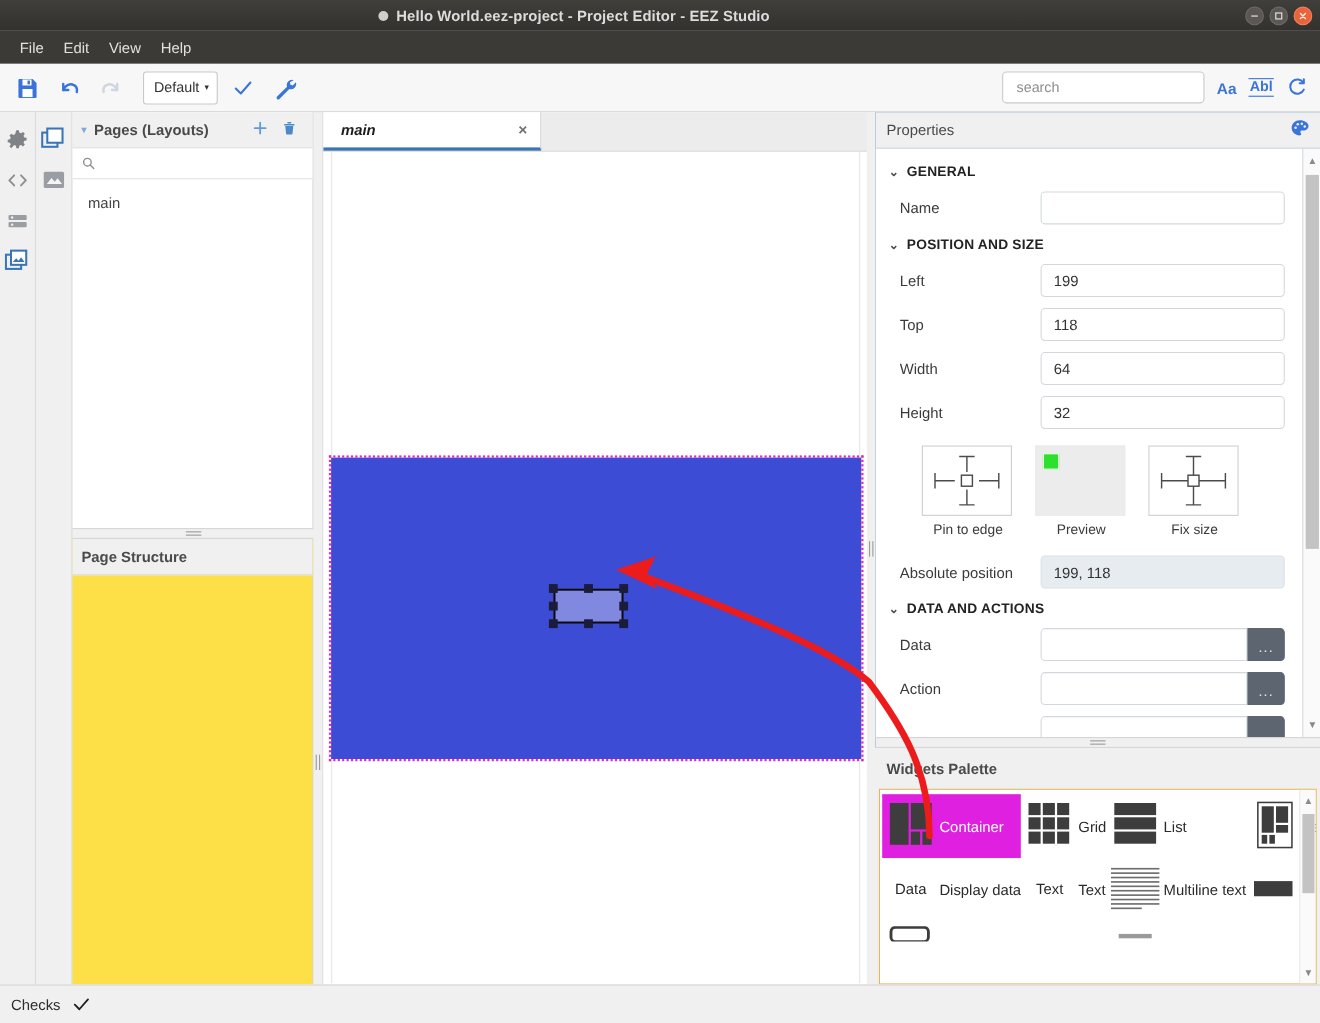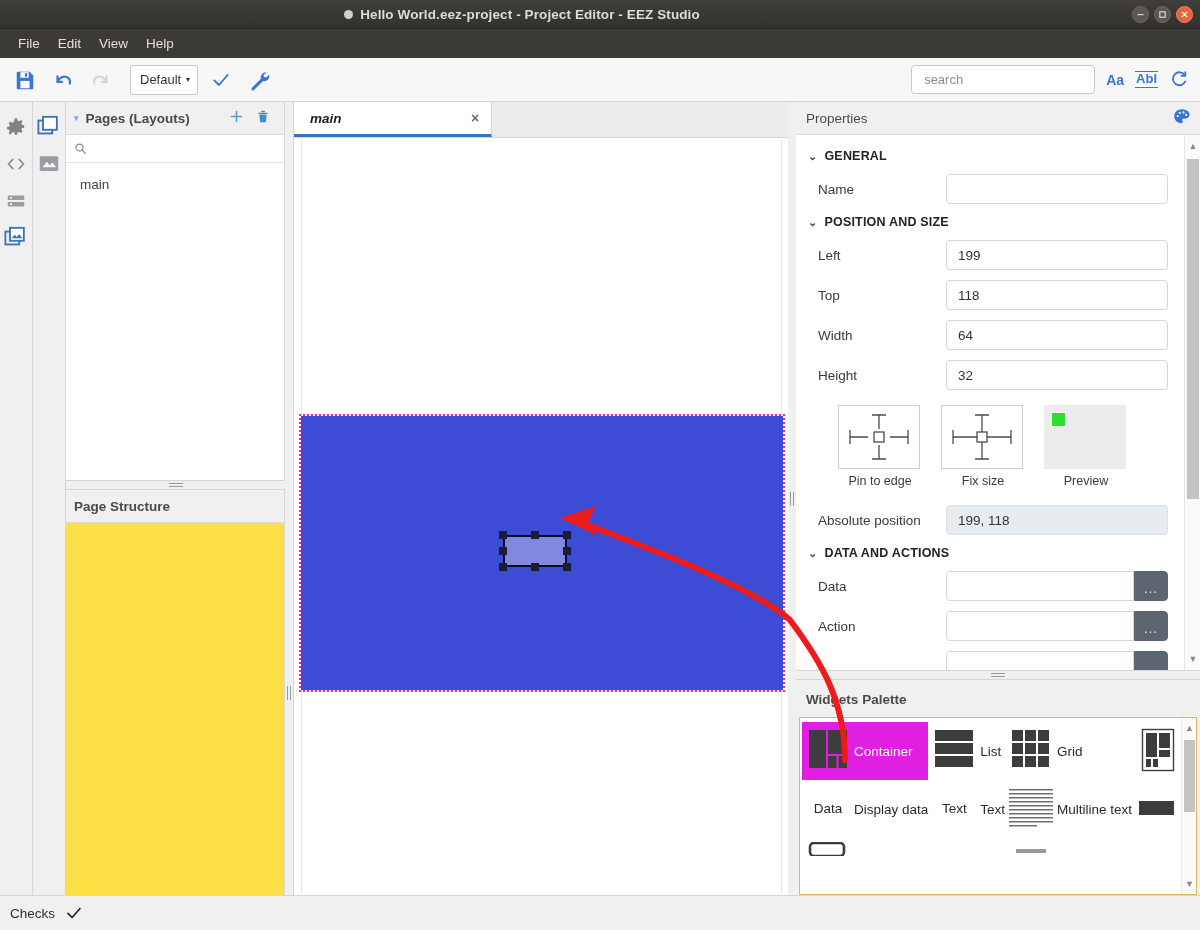--- a/index.html
+++ b/index.html
@@ -599,37 +599,37 @@
               <rect x="32" y="23" width="10" height="10"></rect>
               <path d="M37 6 L37 20 M30 6 L44 6"></path>
               <path d="M37 50 L37 36 M30 50 L44 50"></path>
               <path d="M8 28 L26 28 M8 21 L8 35"></path>
               <path d="M66 28 L48 28 M66 21 L66 35"></path>
             </svg>
           </div>
           <div class="boxcap">Pin to edge</div>
         </div>
         <div class="boxcell">
+          <div class="boxfig gray">
+            <div class="green-sq"></div>
+          </div>
+          <div class="boxcap">Preview</div>
+        </div>
+        <div class="boxcell">
           <div class="boxfig">
             <svg width="74" height="56" viewBox="0 0 74 56" stroke="#4b4b4b" stroke-width="1.3" fill="none">
               <rect x="32" y="23" width="10" height="10"></rect>
               <path d="M37 6 L37 23 M30 6 L44 6"></path>
               <path d="M37 50 L37 33 M30 50 L44 50"></path>
               <path d="M8 28 L32 28 M8 21 L8 35"></path>
               <path d="M66 28 L42 28 M66 21 L66 35"></path>
             </svg>
           </div>
           <div class="boxcap">Fix size</div>
         </div>
-        <div class="boxcell">
-          <div class="boxfig gray">
-            <div class="green-sq"></div>
-          </div>
-          <div class="boxcap">Preview</div>
-        </div>
       </div>
 
       <div class="prop-row" style="margin-top:12px;">
         <div class="prop-label">Absolute position</div>
         <div class="prop-input readonly">199, 118</div>
       </div>
 
       <div class="group-title">
         <span class="grp-caret">⌄</span>
         <span>DATA AND ACTIONS</span>
@@ -678,48 +678,48 @@
         <div class="pitem selected">
           <div class="picon">
             <svg width="48" height="44" viewBox="0 0 48 44">
               <rect x="5" y="2" width="17" height="38" fill="#3d3d3d"></rect>
               <rect x="24" y="2" width="19" height="24" fill="#3d3d3d"></rect>
               <rect x="24" y="28" width="8.5" height="12" fill="#3d3d3d"></rect>
               <rect x="34.5" y="28" width="8.5" height="12" fill="#3d3d3d"></rect>
             </svg>
           </div>
           <div class="plabel">Container</div>
-        </div>
-
-        <div class="pitem">
-          <div class="picon">
-            <svg width="48" height="44" viewBox="0 0 48 44">
-              <rect x="5" y="2" width="38" height="11" fill="#3d3d3d"></rect>
-              <rect x="5" y="15" width="38" height="11" fill="#3d3d3d"></rect>
-              <rect x="5" y="28" width="38" height="11" fill="#3d3d3d"></rect>
-            </svg>
-          </div>
-          <div class="plabel">List</div>
         </div>
 
         <div class="pitem">
           <div class="picon">
             <svg width="48" height="44" viewBox="0 0 48 44">
               <rect x="5" y="2" width="11" height="11" fill="#3d3d3d"></rect>
               <rect x="18" y="2" width="11" height="11" fill="#3d3d3d"></rect>
               <rect x="31" y="2" width="11" height="11" fill="#3d3d3d"></rect>
               <rect x="5" y="15" width="11" height="11" fill="#3d3d3d"></rect>
               <rect x="18" y="15" width="11" height="11" fill="#3d3d3d"></rect>
               <rect x="31" y="15" width="11" height="11" fill="#3d3d3d"></rect>
               <rect x="5" y="28" width="11" height="11" fill="#3d3d3d"></rect>
               <rect x="18" y="28" width="11" height="11" fill="#3d3d3d"></rect>
               <rect x="31" y="28" width="11" height="11" fill="#3d3d3d"></rect>
             </svg>
           </div>
           <div class="plabel">Grid</div>
+        </div>
+
+        <div class="pitem">
+          <div class="picon">
+            <svg width="48" height="44" viewBox="0 0 48 44">
+              <rect x="5" y="2" width="38" height="11" fill="#3d3d3d"></rect>
+              <rect x="5" y="15" width="38" height="11" fill="#3d3d3d"></rect>
+              <rect x="5" y="28" width="38" height="11" fill="#3d3d3d"></rect>
+            </svg>
+          </div>
+          <div class="plabel">List</div>
         </div>
 
 
         <div class="pitem">
           <div class="picon">
             <svg width="48" height="44" viewBox="0 0 48 44">
               <rect x="8.5" y="1.5" width="31" height="41" fill="none" stroke="#3d3d3d" stroke-width="1.4"></rect>
               <rect x="12" y="5" width="11" height="24" fill="#3d3d3d"></rect>
               <rect x="25" y="5" width="11" height="15" fill="#3d3d3d"></rect>
               <rect x="25" y="22" width="11" height="7" fill="#3d3d3d"></rect>

